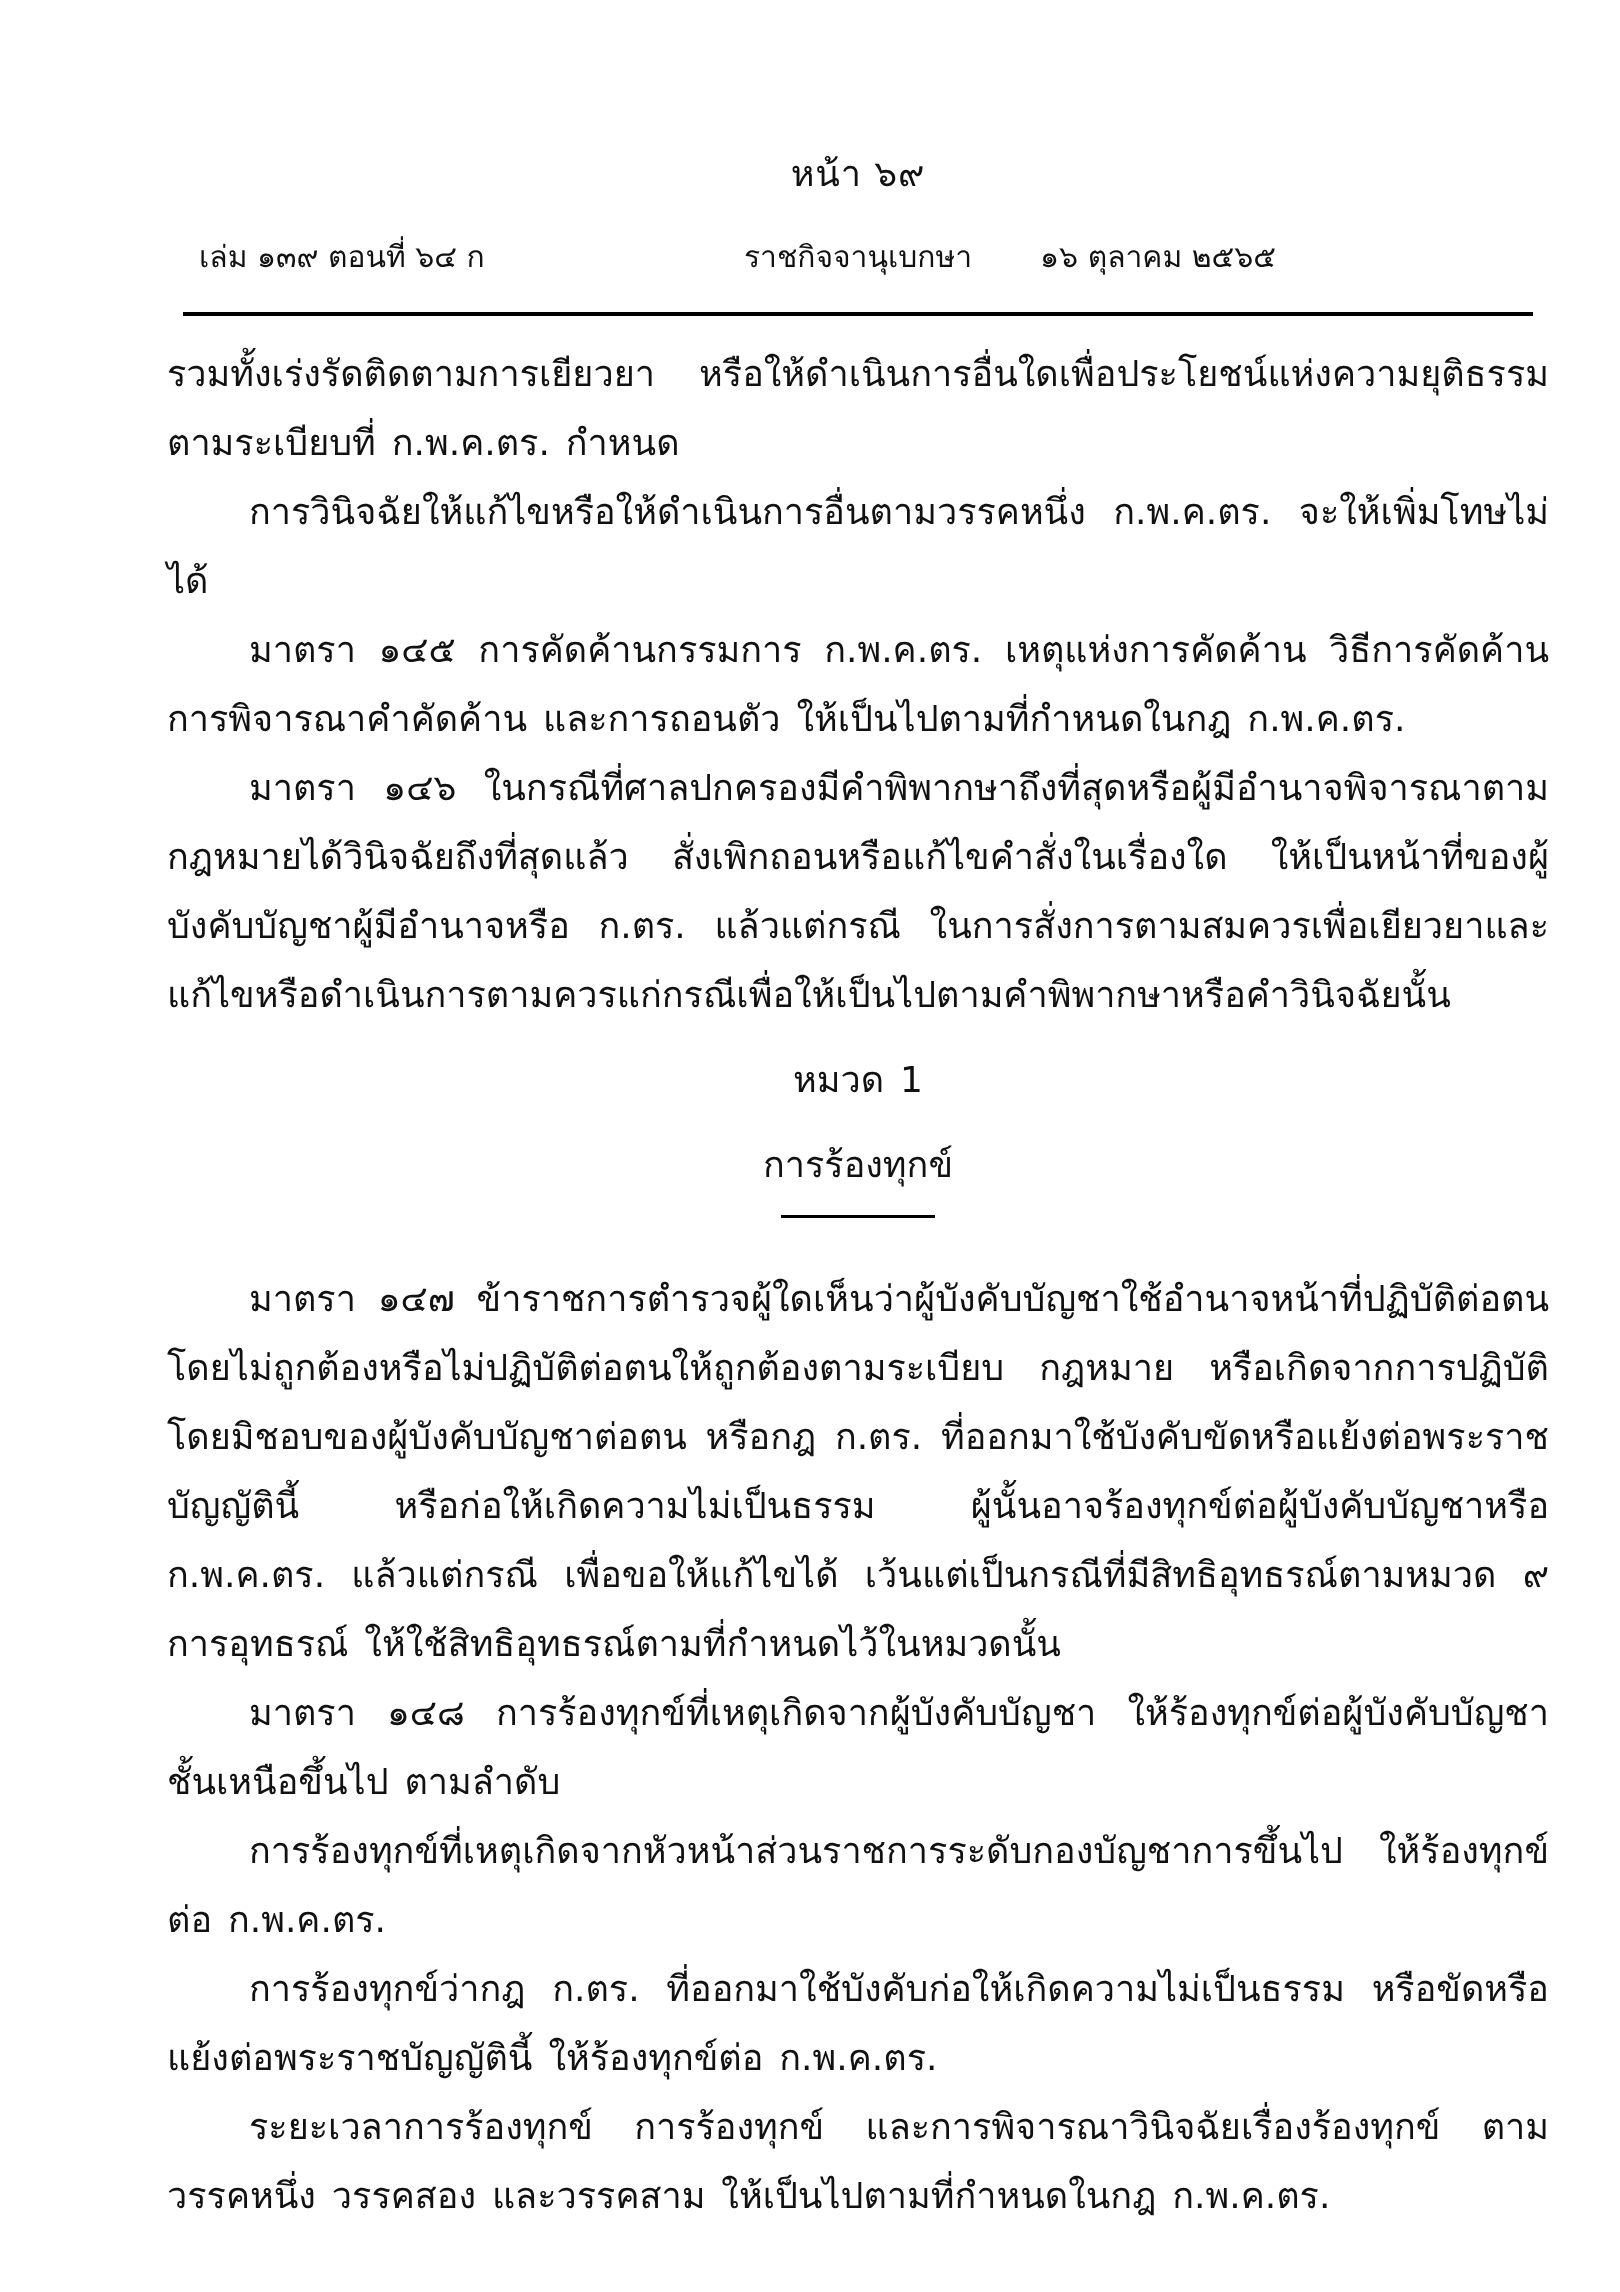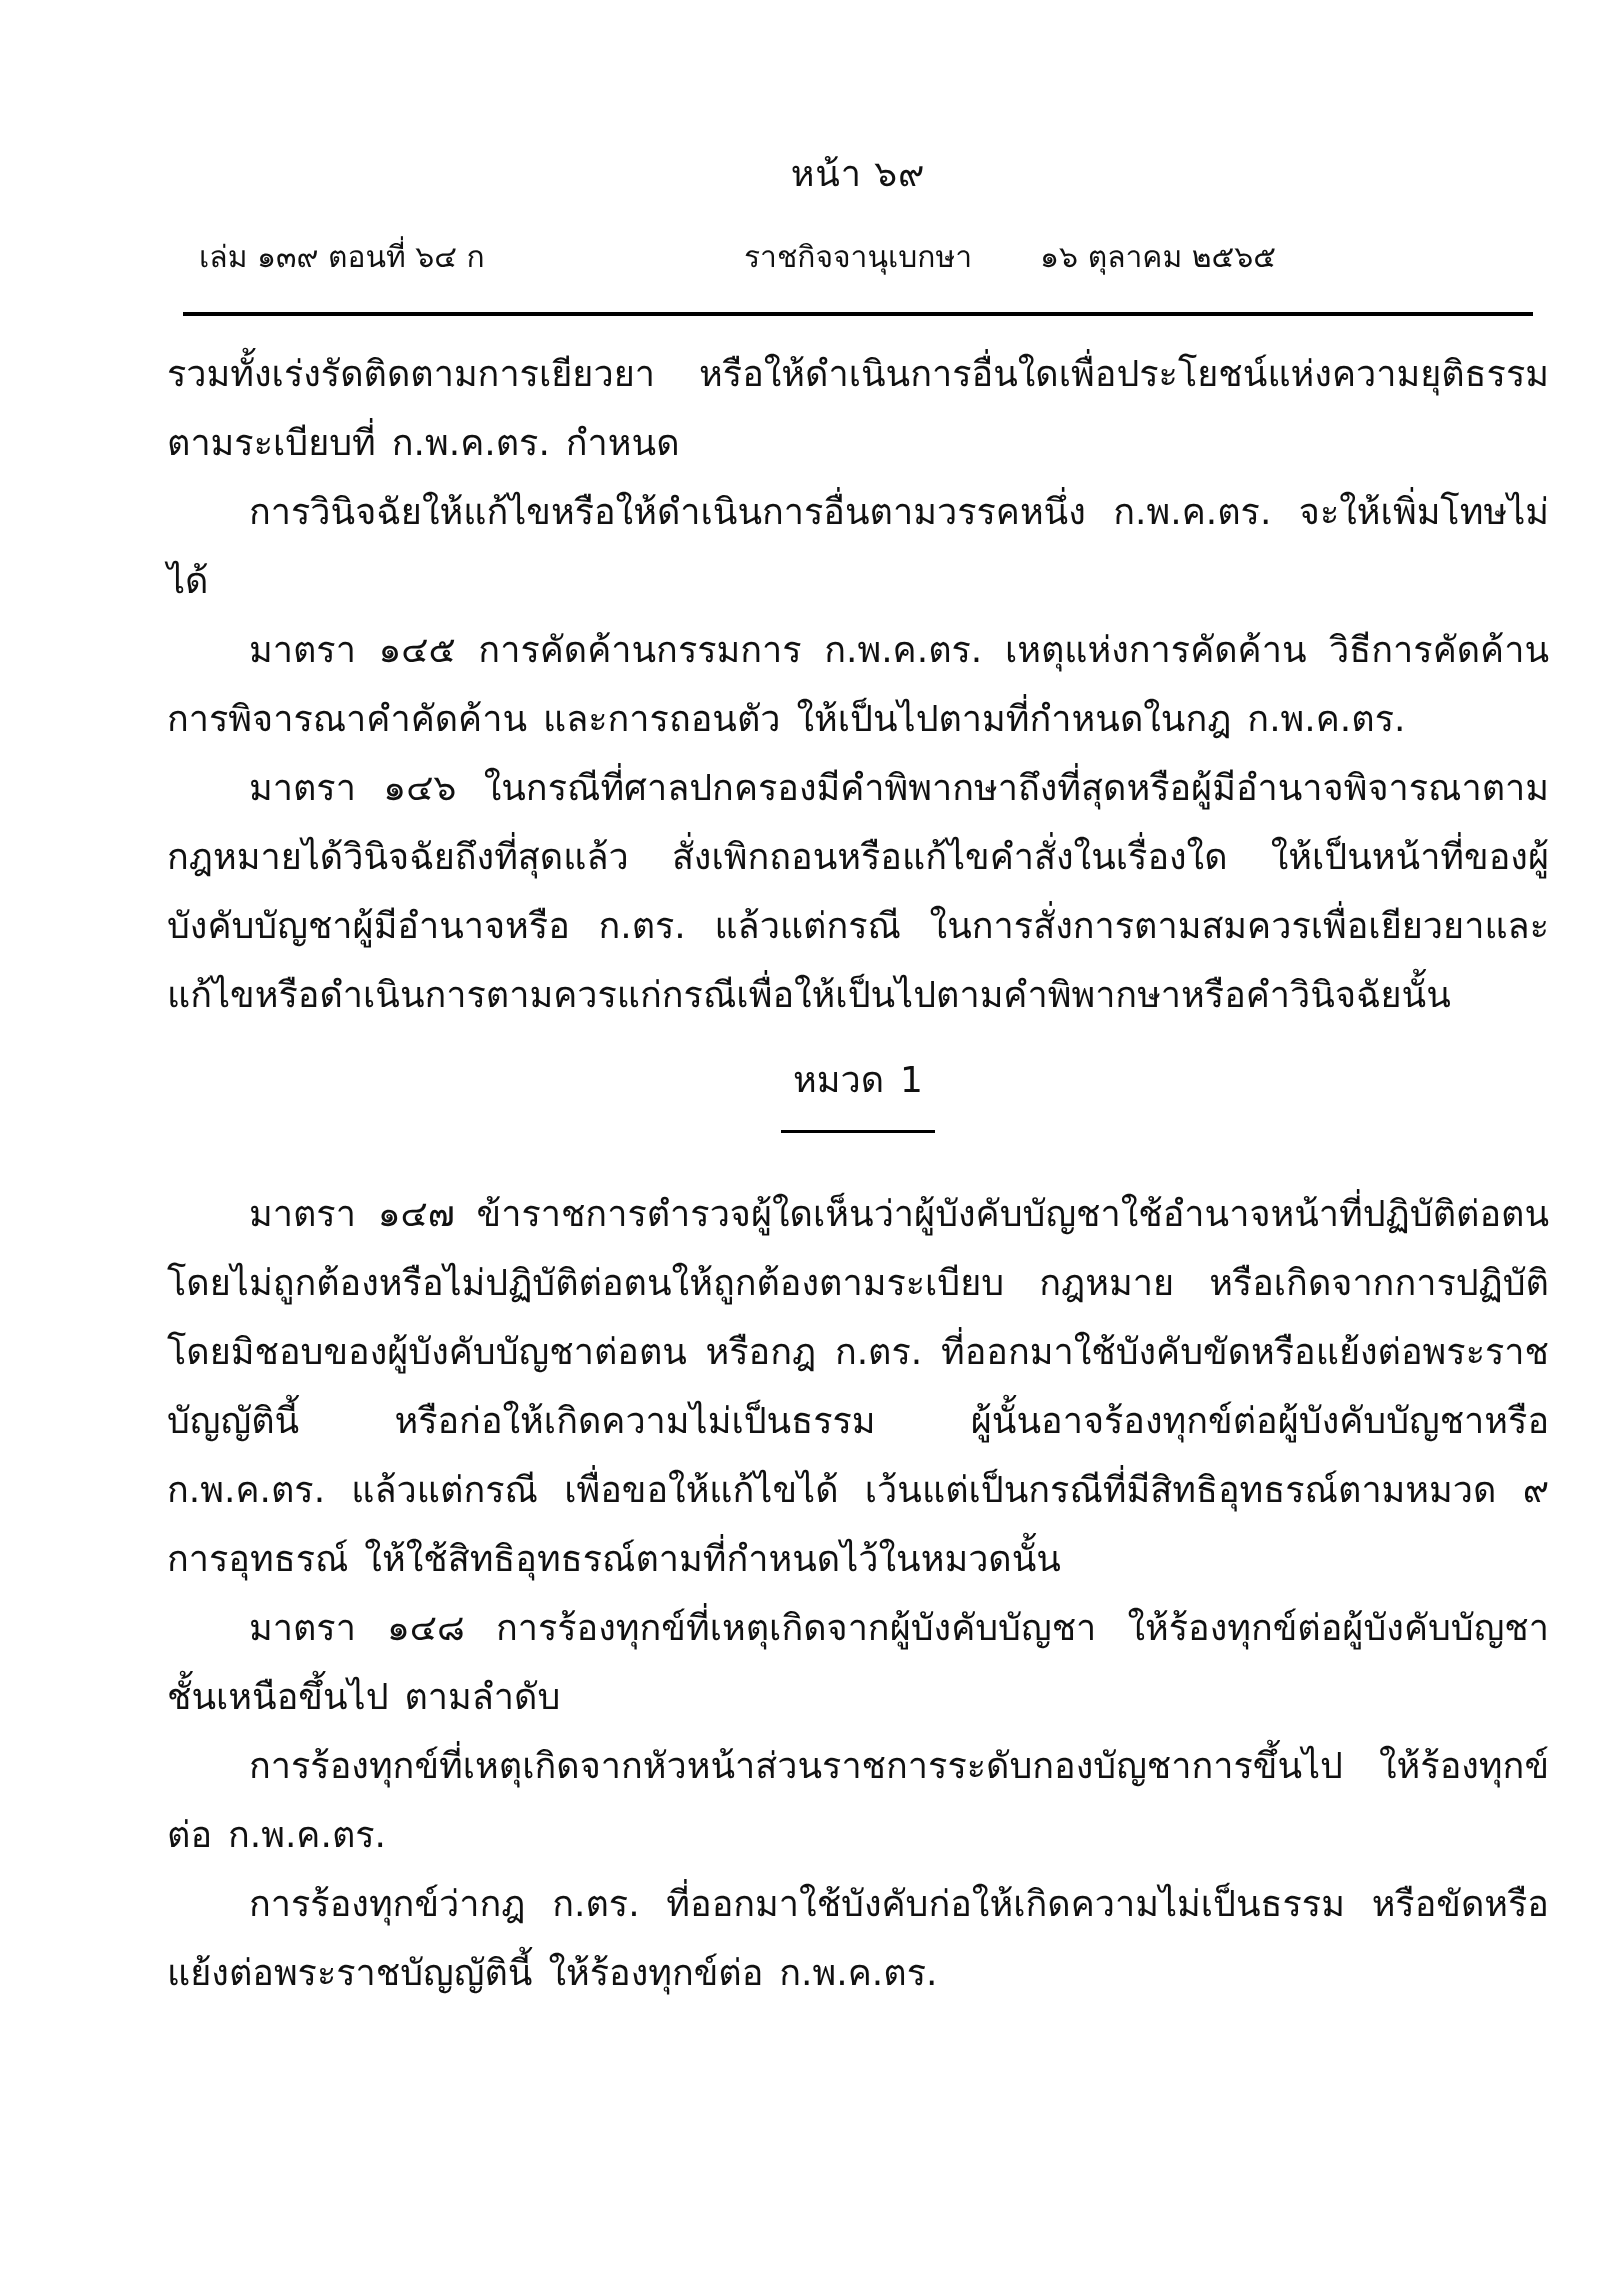--- a/index.html
+++ b/index.html
@@ -88,27 +88,29 @@
     <p>รวมทั้งเร่งรัดติดตามการเยียวยา หรือให้ดำเนินการอื่นใดเพื่อประโยชน์แห่งความยุติธรรม ตามระเบียบที่ ก.พ.ค.ตร. กำหนด</p>
 
     <p class="indent">การวินิจฉัยให้แก้ไขหรือให้ดำเนินการอื่นตามวรรคหนึ่ง ก.พ.ค.ตร. จะให้เพิ่มโทษไม่ได้</p>
 
     <p class="indent">มาตรา ๑๔๕ การคัดค้านกรรมการ ก.พ.ค.ตร. เหตุแห่งการคัดค้าน วิธีการคัดค้าน การพิจารณาคำคัดค้าน และการถอนตัว ให้เป็นไปตามที่กำหนดในกฎ ก.พ.ค.ตร.</p>
 
     <p class="indent">มาตรา ๑๔๖ ในกรณีที่ศาลปกครองมีคำพิพากษาถึงที่สุดหรือผู้มีอำนาจพิจารณาตามกฎหมายได้วินิจฉัยถึงที่สุดแล้ว สั่งเพิกถอนหรือแก้ไขคำสั่งในเรื่องใด ให้เป็นหน้าที่ของผู้บังคับบัญชาผู้มีอำนาจหรือ ก.ตร. แล้วแต่กรณี ในการสั่งการตามสมควรเพื่อเยียวยาและแก้ไขหรือดำเนินการตามควรแก่กรณีเพื่อให้เป็นไปตามคำพิพากษาหรือคำวินิจฉัยนั้น</p>
 
     <div class="chapter">
       <div class="chapter-number">หมวด 1</div>
+      <div class="chapter-title">การร้องทุกข์</div>
       <hr class="chapter-rule">
     </div>
 
     <p class="indent">มาตรา ๑๔๗ ข้าราชการตำรวจผู้ใดเห็นว่าผู้บังคับบัญชาใช้อำนาจหน้าที่ปฏิบัติต่อตนโดยไม่ถูกต้องหรือไม่ปฏิบัติต่อตนให้ถูกต้องตามระเบียบ กฎหมาย หรือเกิดจากการปฏิบัติโดยมิชอบของผู้บังคับบัญชาต่อตน หรือกฎ ก.ตร. ที่ออกมาใช้บังคับขัดหรือแย้งต่อพระราชบัญญัตินี้ หรือก่อให้เกิดความไม่เป็นธรรม ผู้นั้นอาจร้องทุกข์ต่อผู้บังคับบัญชาหรือ ก.พ.ค.ตร. แล้วแต่กรณี เพื่อขอให้แก้ไขได้ เว้นแต่เป็นกรณีที่มีสิทธิอุทธรณ์ตามหมวด ๙ การอุทธรณ์ ให้ใช้สิทธิอุทธรณ์ตามที่กำหนดไว้ในหมวดนั้น</p>
 
     <p class="indent">มาตรา ๑๔๘ การร้องทุกข์ที่เหตุเกิดจากผู้บังคับบัญชา ให้ร้องทุกข์ต่อผู้บังคับบัญชาชั้นเหนือขึ้นไป ตามลำดับ</p>
 
     <p class="indent">การร้องทุกข์ที่เหตุเกิดจากหัวหน้าส่วนราชการระดับกองบัญชาการขึ้นไป ให้ร้องทุกข์ต่อ ก.พ.ค.ตร.</p>
 
     <p class="indent">การร้องทุกข์ว่ากฎ ก.ตร. ที่ออกมาใช้บังคับก่อให้เกิดความไม่เป็นธรรม หรือขัดหรือแย้งต่อพระราชบัญญัตินี้ ให้ร้องทุกข์ต่อ ก.พ.ค.ตร.</p>
 
+    <p class="indent">ระยะเวลาการร้องทุกข์ การร้องทุกข์ และการพิจารณาวินิจฉัยเรื่องร้องทุกข์ ตามวรรคหนึ่ง วรรคสอง และวรรคสาม ให้เป็นไปตามที่กำหนดในกฎ ก.พ.ค.ตร.</p>
 
   </main>
 </div>
 
 
 </body></html>

